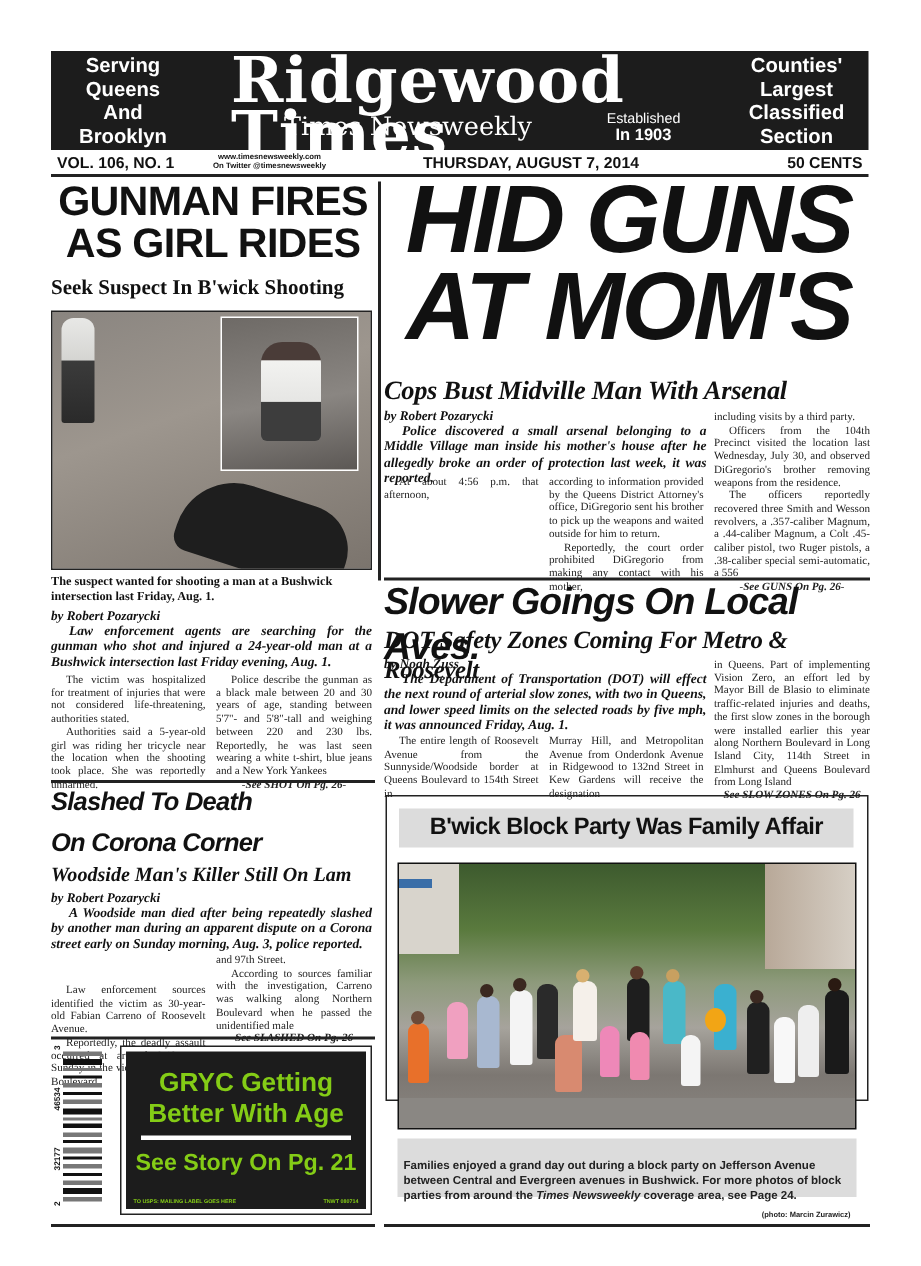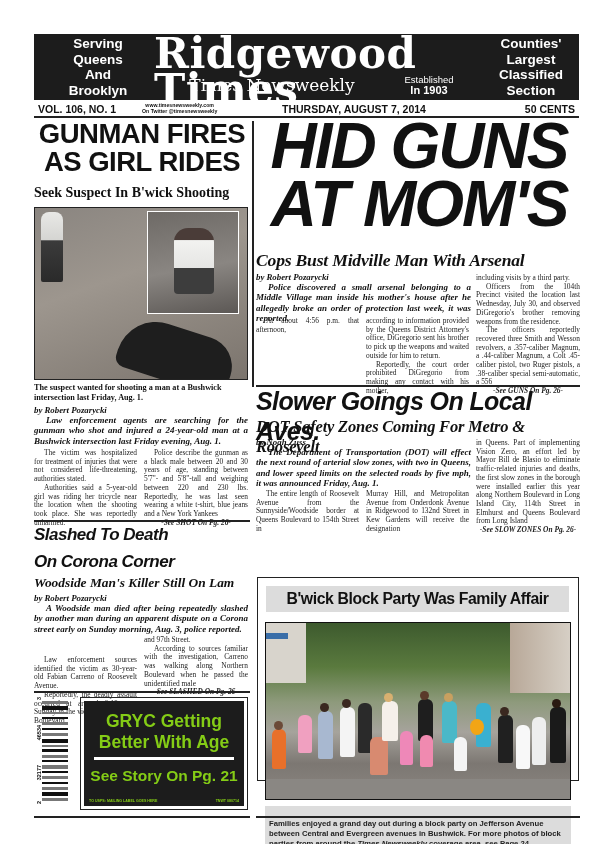--- a/index.html
+++ b/index.html
@@ -3,21 +3,21 @@
 <meta charset="utf-8">
 <style>
   * { box-sizing: border-box; margin: 0; padding: 0; }
   html, body { width: 614px; height: 844px; background: #ffffff; overflow: hidden; }
   body { position: relative; font-family: "Liberation Serif", serif; color: #111; }
   .abs { position: absolute; }
 
   
   #masthead { left: 34px; top: 34px; width: 545px; height: 66px; background: #1c1c1c; color: #fff; }
   .side-box { position: absolute; top: 2px; width: 92px; text-align: center; font-family: "Liberation Sans", sans-serif; font-weight: bold; font-size: 13.5px; line-height: 15.5px; }
-  #mast-left { left: 18px; }
+  #mast-left { left: 2px; }
   #mast-right { right: 2px; }
   #mast-title { position: absolute; left: 120px; top: 2px; width: 300px; text-align: left; font-family: "DejaVu Serif", serif; font-weight: bold; font-size: 42px; letter-spacing: 0.5px; line-height: 36px; }
   #mast-sub { position: absolute; left: 128px; top: 40px; width: 220px; text-align: center; font-family: "DejaVu Serif", serif; font-size: 17px; line-height: 22px; }
   #mast-est { position: absolute; left: 360px; top: 40px; width: 70px; text-align: center; font-family: "Liberation Sans", sans-serif; font-size: 9.5px; line-height: 11px; }
   #mast-est .yr { font-size: 11px; font-weight: bold; }
 
   
   #infobar { left: 34px; top: 102px; width: 545px; height: 16px; border-bottom: 2px solid #222; font-family: "Liberation Sans", sans-serif; font-weight: bold; font-size: 10.5px; }
   #vol { position: absolute; left: 4px; top: 1px; }
   #weblines { position: absolute; left: 108px; top: 0px; font-size: 5.2px; line-height: 6px; text-align: center; font-weight: bold; }
@@ -83,21 +83,21 @@
   #rule-right1 { left: 256px; top: 385px; width: 324px; height: 2px; background: #222; }
 
   #h-slower { left: 256px; top: 386px; width: 324px; font-size: 25px; line-height: 30px; font-style: italic; letter-spacing: -0.6px; }
   #deck-slower { left: 256px; top: 417px; width: 324px; font-size: 16.5px; letter-spacing: -0.2px; }
   #by-slower { left: 256px; top: 437px; width: 215px; }
   #lede-slower { left: 256px; top: 447px; width: 215px; }
   #slower-c1 { left: 256px; top: 490px; width: 103px; }
   #slower-c2 { left: 366px; top: 490px; width: 103px; }
   #slower-c3 { left: 476px; top: 439px; width: 104px; }
 
-  #party-box { left: 257px; top: 530px; width: 322px; height: 204px; border: 1.5px solid #222; margin-top: 47px; }
+  #party-box { left: 257px; top: 530px; width: 322px; height: 204px; border: 1.5px solid #222; }
   #party-head { position: absolute; left: 8px; top: 8px; width: 303px; height: 26px; background: #dcdcdc; font-family: "Liberation Sans", sans-serif; font-weight: bold; font-size: 15.8px; text-align: center; line-height: 26px; letter-spacing: -0.4px; }
   #party-photo { position: absolute; left: 7px; top: 44px; width: 306px; height: 178px; border: 1px solid #111; overflow: hidden; background: linear-gradient(180deg, #3d5a2e 0%, #5a7a3e 25%, #8e9a7c 45%, #a6a39c 62%, #7c7772 80%, #8b8782 100%); }
   #party-photo .bldg-l { position: absolute; left: 0; top: 0; width: 40px; height: 60px; background: #d8d4cc; }
   #party-photo .awning { position: absolute; left: 0; top: 10px; width: 22px; height: 6px; background: #3a6ea8; }
   #party-photo .bldg-r { position: absolute; right: 0; top: 0; width: 60px; height: 70px; background: linear-gradient(90deg, #b8a898 0%, #d6cfc5 100%); }
   #party-photo .crowd { position: absolute; left: 4px; top: 58px; width: 298px; height: 100px; }
   #party-photo .person { position: absolute; border-radius: 6px 6px 2px 2px; }
   #party-photo .head { position: absolute; border-radius: 50%; width: 9px; height: 9px; }
   #party-photo .balloon { position: absolute; left: 204px; top: 96px; width: 14px; height: 16px; border-radius: 50%; background: #f2a515; }
   #party-photo .road { position: absolute; left: 0; bottom: 0; width: 100%; height: 20px; background: #8a8783; }

